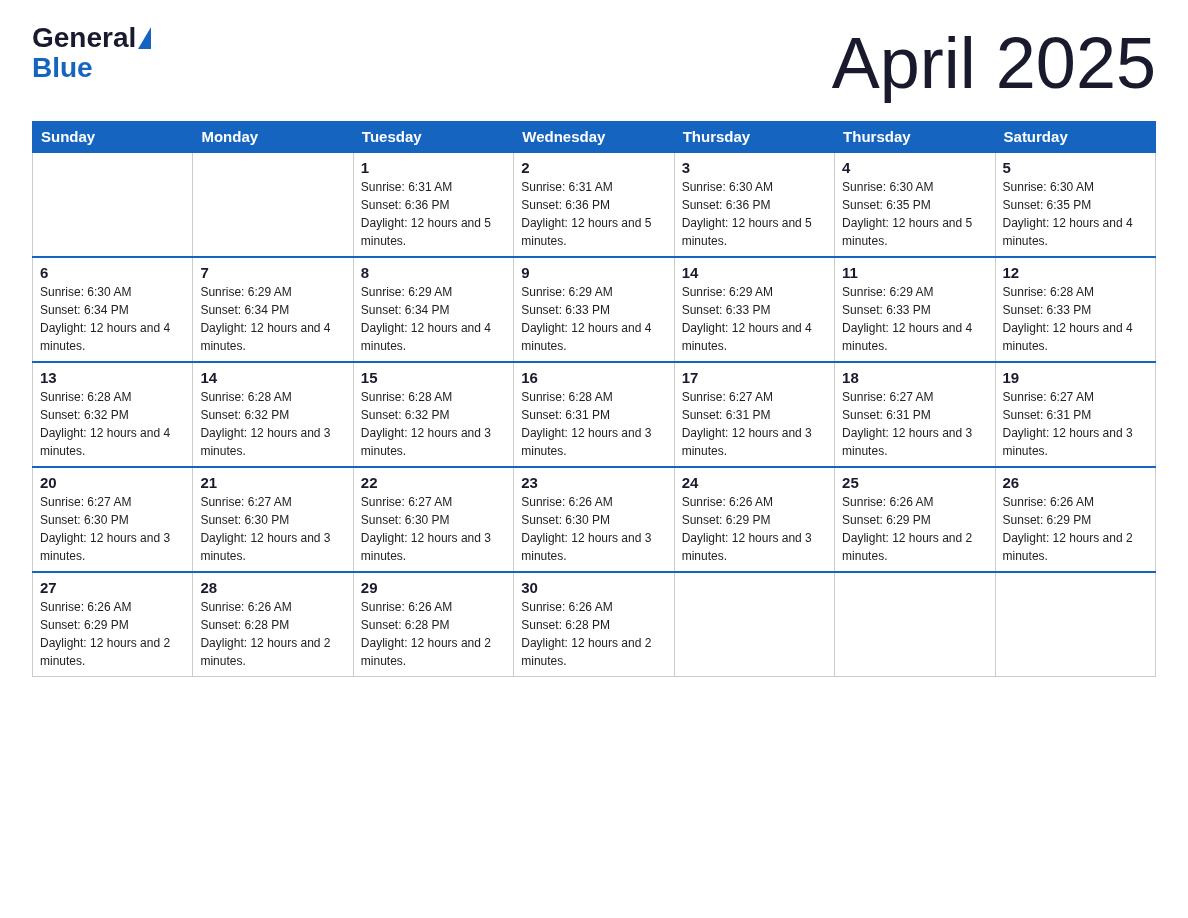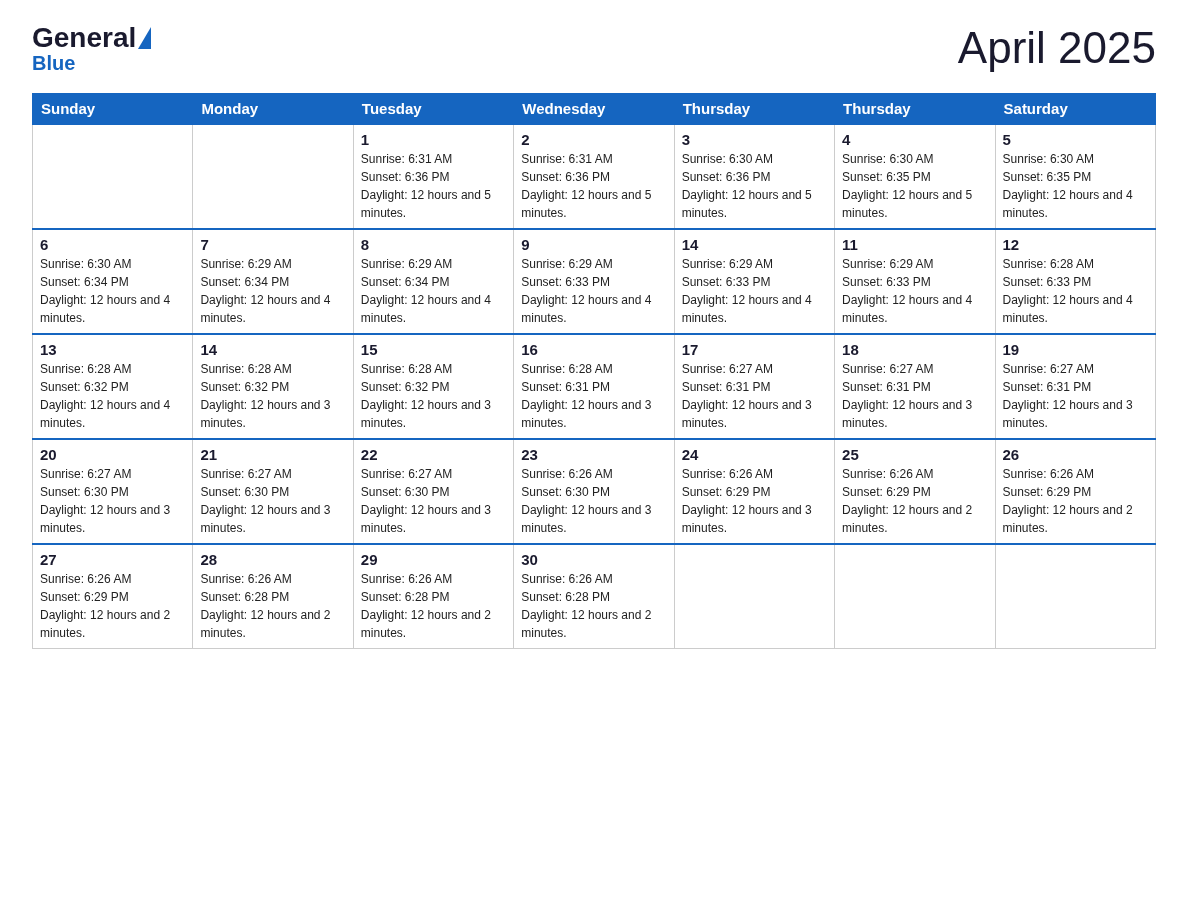--- a/index.html
+++ b/index.html
@@ -37,28 +37,28 @@
       height: 0;
       border-left: 13px solid transparent;
       border-right: 0px solid transparent;
       border-bottom: 22px solid #1565c0;
       margin-left: 2px;
       margin-right: 1px;
       vertical-align: middle;
     }
     .logo-blue {
       color: #1565c0;
-      font-size: 20px;
+      font-size: 28px;
       font-weight: bold;
     }
     .title-block {
       text-align: right;
     }
     .title-block h1 {
-      font-size: 44px;
+      font-size: 72px;
       font-weight: normal;
       color: #1a1a2e;
       line-height: 1.1;
     }
     .title-block h2 {
       font-size: 22px;
       font-weight: normal;
       color: #1a1a2e;
     }
     table {

